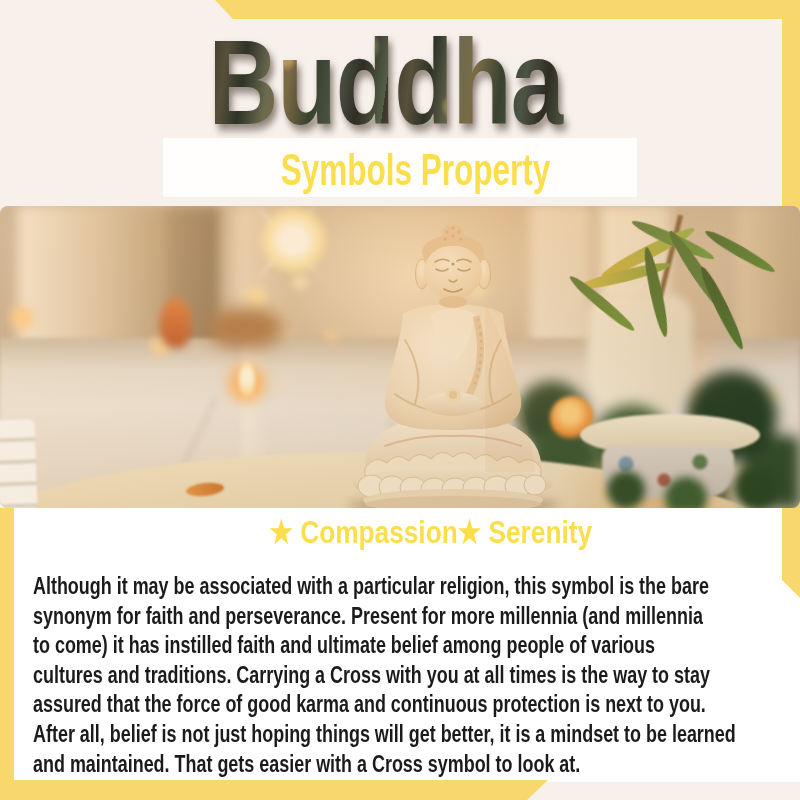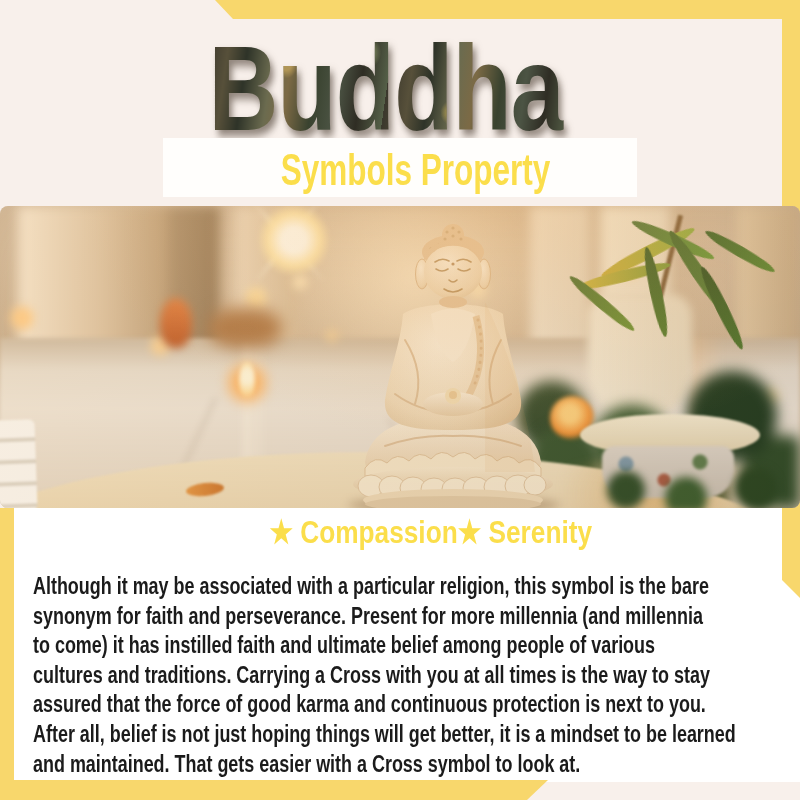--- a/index.html
+++ b/index.html
@@ -16,21 +16,21 @@
   #band-top    { top:0; left:0; width:800px; height:19px;
                  clip-path:polygon(215px 0, 800px 0, 800px 19px, 233px 19px); z-index:1; }
   #band-right  { top:0; right:0; width:18px; height:598px;
                  clip-path:polygon(0 0, 18px 0, 18px 598px, 0 580px); z-index:1; }
   #band-left   { top:508px; left:0; width:14px; height:292px; z-index:1; }
   #band-bottom { top:780px; left:0; width:548px; height:20px;
                  clip-path:polygon(0 0, 548px 0, 527px 20px, 0 20px); z-index:1; }
 
   
   #title {
-    top:28px; left:0; width:668px; text-align:center;
+    top:22px; left:0; width:668px; text-align:center;
     font-size:121px; font-weight:bold; line-height:1; letter-spacing:-1px;
     z-index:2; white-space:nowrap;
   }
   #title .ink {
     display:inline-block; position:relative; left:52px;
     transform:scaleX(.80); transform-origin:center;
     background:
       radial-gradient(circle at 22% 30%, rgba(190,160,90,.8) 0 6px, rgba(190,160,90,0) 14px),
       radial-gradient(circle at 68% 70%, rgba(170,150,80,.7) 0 5px, rgba(170,150,80,0) 12px),
       radial-gradient(circle at 45% 20%, rgba(120,130,90,.8) 0 8px, rgba(120,130,90,0) 16px),

